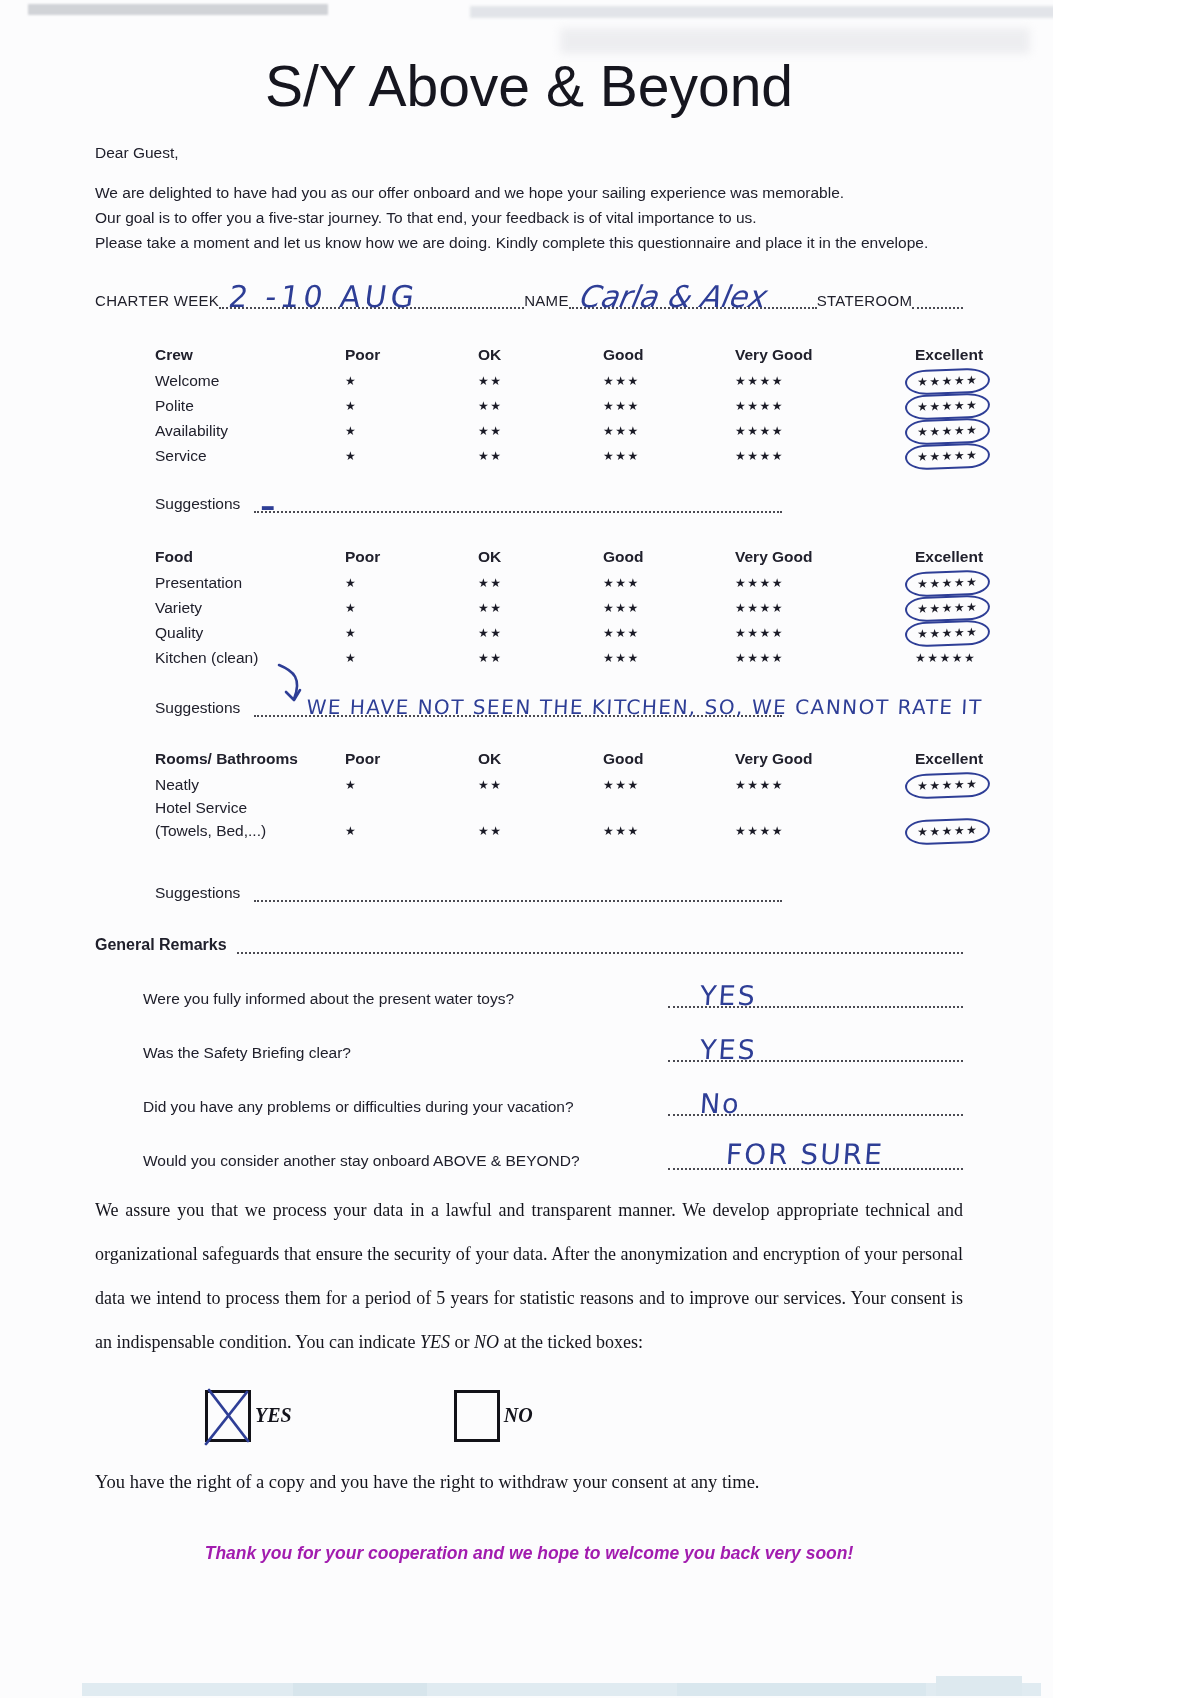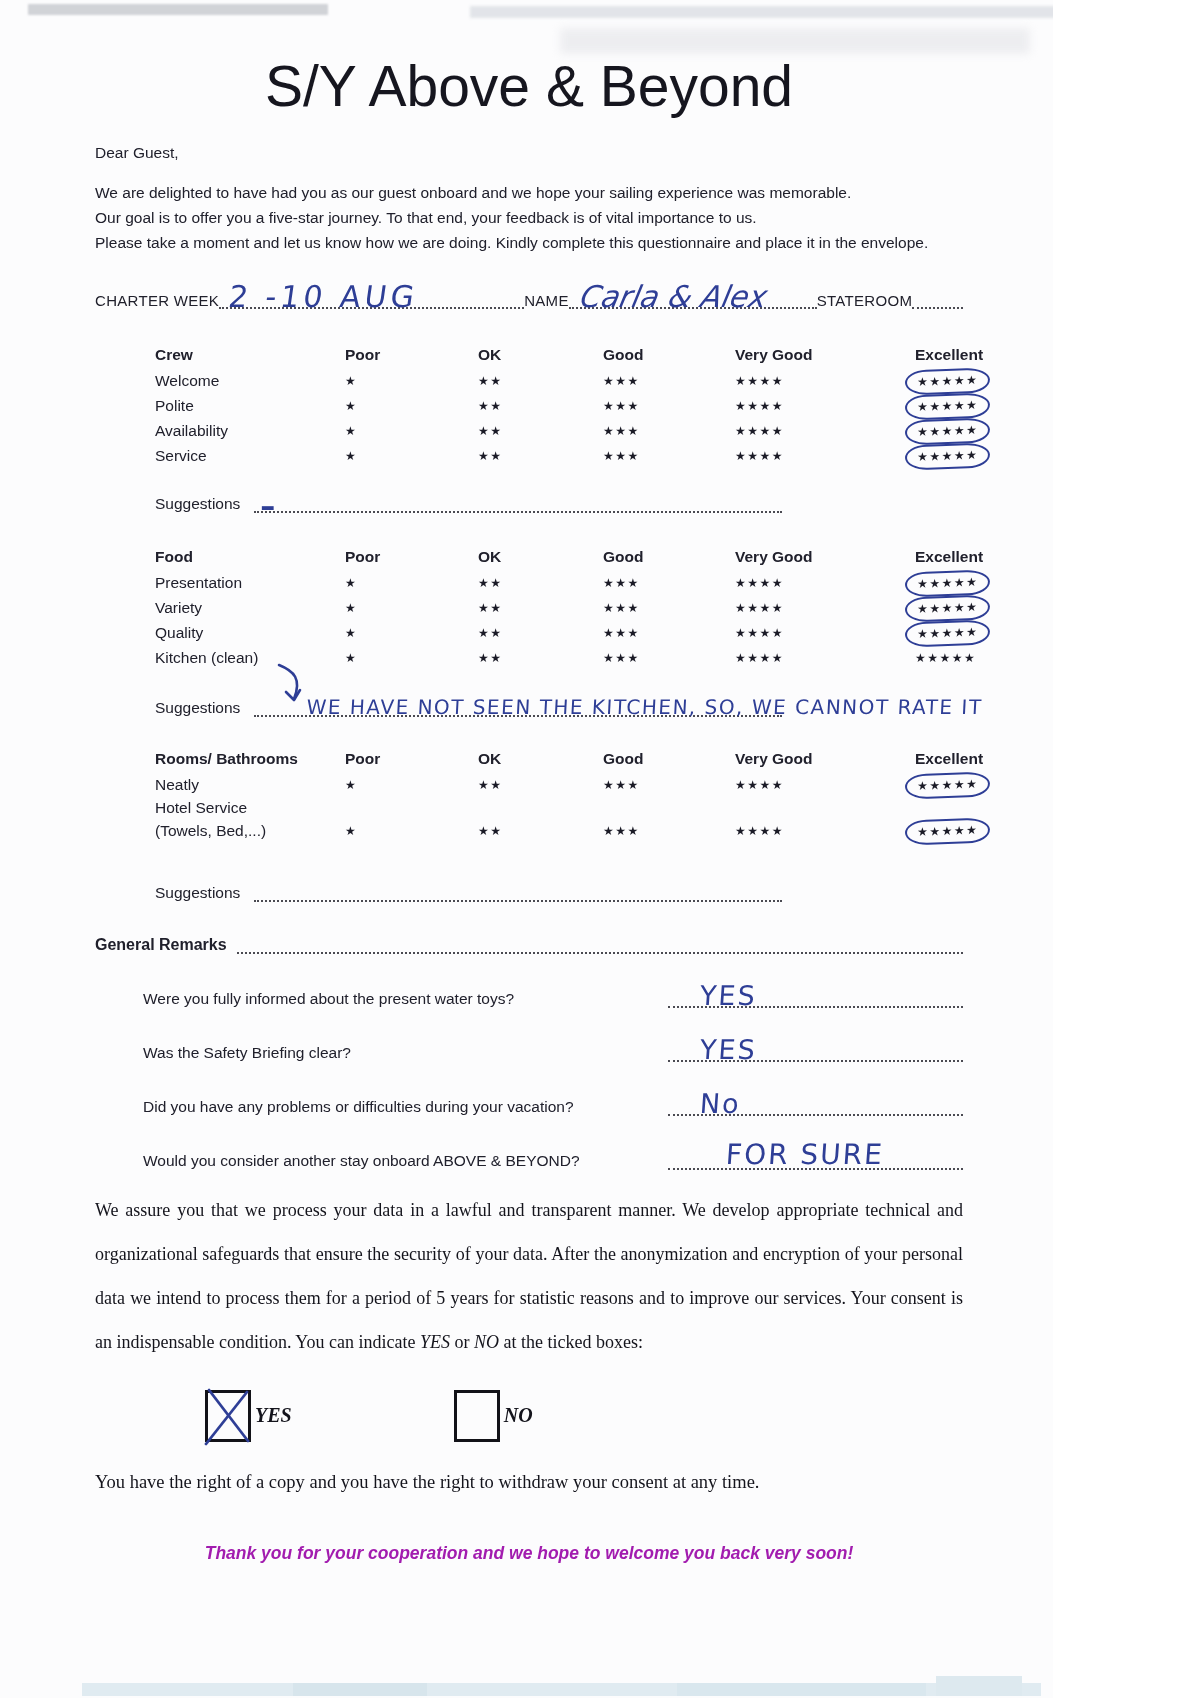--- a/index.html
+++ b/index.html
@@ -99,21 +99,21 @@
   <div class="art art3"></div>
   <div class="art art4"></div>
 
   <div class="content">
 
     <div class="title">S/Y Above &amp; Beyond</div>
 
     <div class="greeting">Dear Guest,</div>
 
     <div class="intro">
-      <div>We are delighted to have had you as our guest onboard and we hope your sailing experience was memorable.</div>
+      <div>We are delighted to have had you as our offer onboard and we hope your sailing experience was memorable.</div>
       <div>Our goal is to offer you a five-star journey. To that end, your feedback is of vital importance to us.</div>
       <div>Please take a moment and let us know how we are doing. Kindly complete this questionnaire and place it in the envelope.</div>
     </div>
 
     <div class="charter">
       <span class="lbl">CHARTER WEEK</span>
       <span class="seg seg1c dotted">
         <span class="hw hw-week">2 -10 AUG</span>
       </span>
       <span class="lbl">NAME</span>

